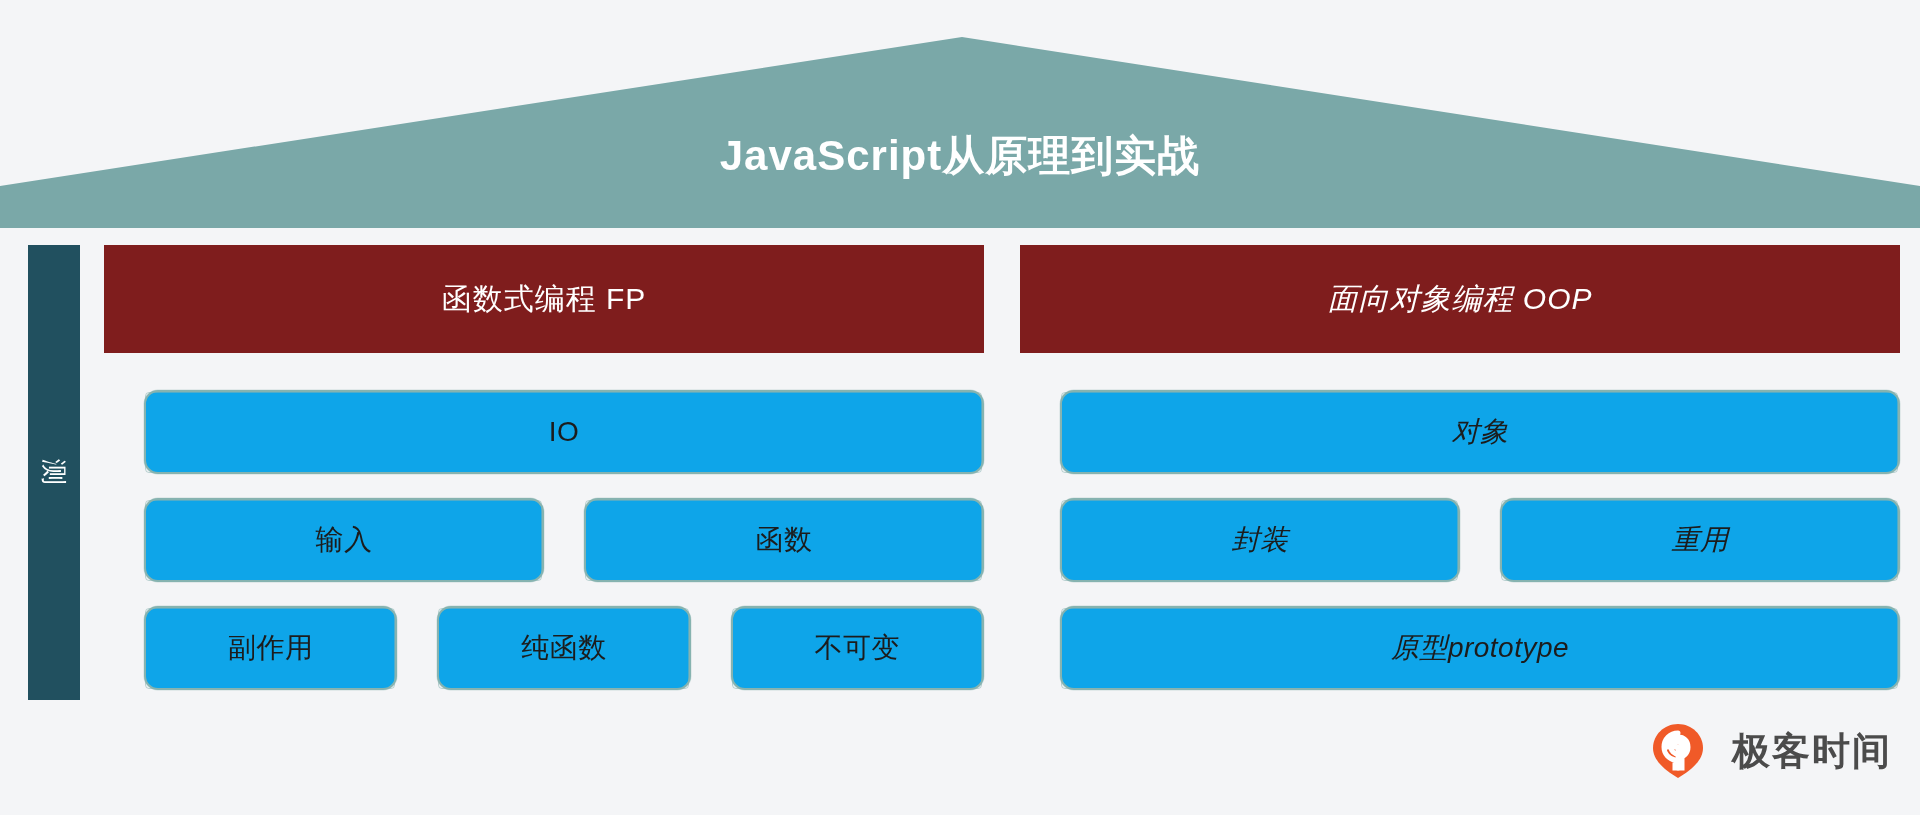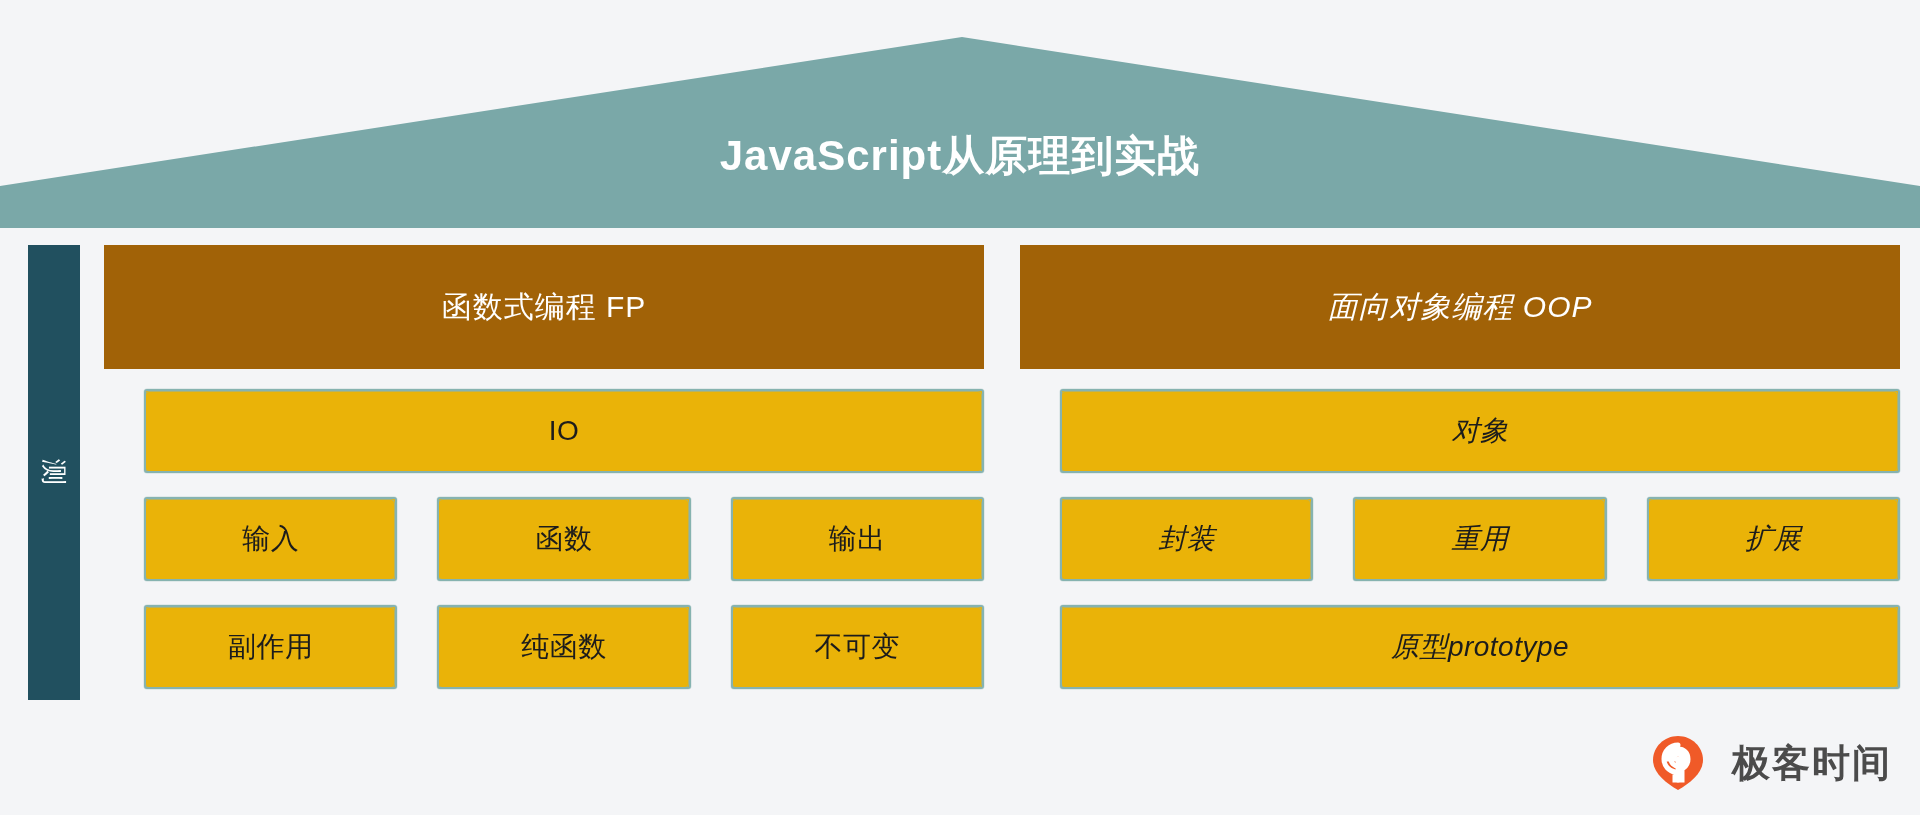--- a/index.html
+++ b/index.html
@@ -79,48 +79,48 @@
 
   .column {
     position: absolute;
     top: 0;
     height: 455px;
   }
   #col-fp  { left: 104px;  width: 880px; }
   #col-oop { left: 1020px; width: 880px; font-style: italic; }
 
   .col-header {
-    height: 124px;
-    background: #a16207;
+    height: 108px;
+    background: #7f1d1d;
     color: #ffffff;
     display: flex;
     align-items: center;
     justify-content: center;
     font-size: 30px;
     letter-spacing: 1px;
-    margin-bottom: 20px;
+    margin-bottom: 37px;
   }
 
   .wide-box {
     height: 84px;
     margin-bottom: 24px;
   }
 
   .row {
     display: flex;
     margin-bottom: 24px;
   }
   .row .cell { flex: 1 1 0; height: 84px; }
 
   
   .sketch {
     position: relative;
-    background: #eab308;
+    background: #0ea5e9;
     border: 2.5px solid #86b3b0;
-    border-radius: 3px;
+    border-radius: 14px;
     display: flex;
     align-items: center;
     justify-content: center;
     color: #1c1c1c;
     font-size: 28px;
     letter-spacing: 0.5px;
     box-sizing: border-box;
     box-shadow: 0 0 0 0.5px rgba(134,179,176,0.35);
     white-space: nowrap;
     margin-left: 40px;
@@ -131,21 +131,21 @@
     left: -1px; right: 0px; top: 0px; bottom: -1px;
     border: 1.5px solid rgba(134,179,176,0.55);
     border-radius: 4px;
     pointer-events: none;
   }
 
   
   #logo {
     position: absolute;
     right: 28px;
-    bottom: 24px;
+    bottom: 36px;
     display: flex;
     align-items: center;
     gap: 28px;
   }
   #logo-mark { display: block; }
   #logo-text {
     font-size: 38px;
     font-weight: bold;
     color: #4b4b4b;
     letter-spacing: 2px;
@@ -171,38 +171,36 @@
       <span id="spine-label">测</span>
     </div>
 
     <div class="column" id="col-fp">
       <div class="col-header">函数式编程 FP</div>
       <div class="sketch wide-box">IO</div>
 
       <div class="row">
         <div class="sketch cell">输入</div>
         <div class="sketch cell">函数</div>
-        <div class="sketch cell">输出</div>
       </div>
 
       <div class="row">
         <div class="sketch cell">副作用</div>
         <div class="sketch cell">纯函数</div>
         <div class="sketch cell">不可变</div>
       </div>
     </div>
 
     <div class="column" id="col-oop">
       <div class="col-header">面向对象编程 OOP</div>
       <div class="sketch wide-box">对象</div>
 
       <div class="row">
         <div class="sketch cell">封装</div>
         <div class="sketch cell">重用</div>
-        <div class="sketch cell">扩展</div>
       </div>
 
       <div class="row">
         <div class="sketch cell">原型prototype</div>
       </div>
     </div>
   </div>
 
   <div id="logo">
     <svg id="logo-mark" width="52" height="56" viewBox="0 0 52 56">

